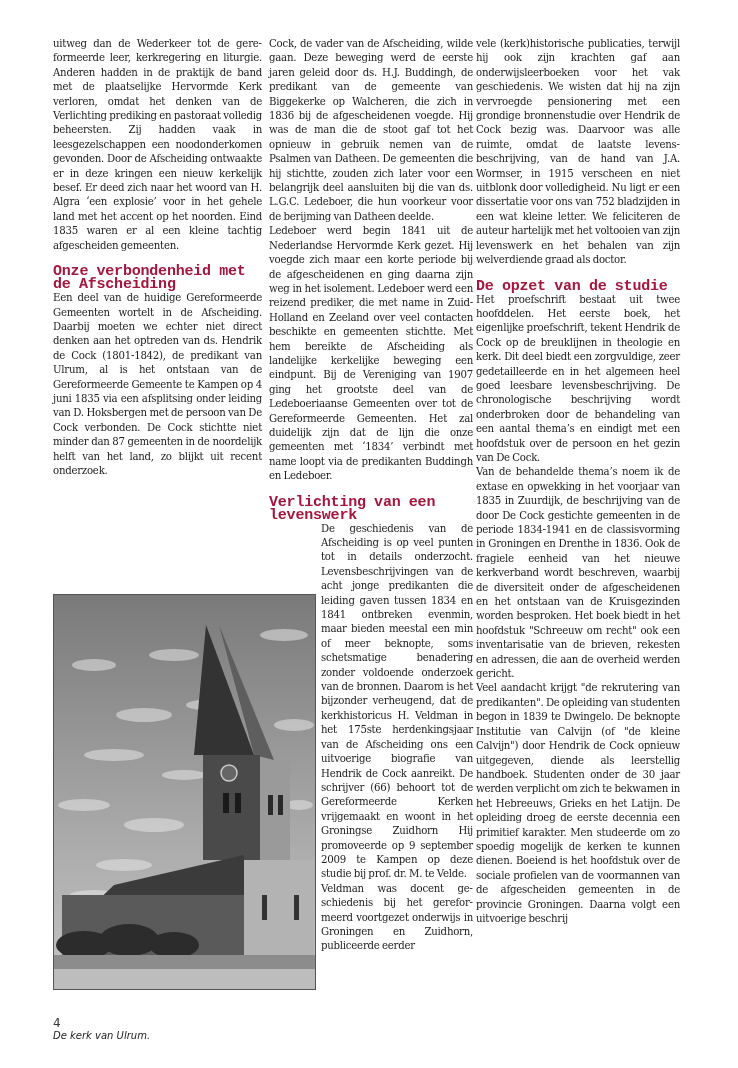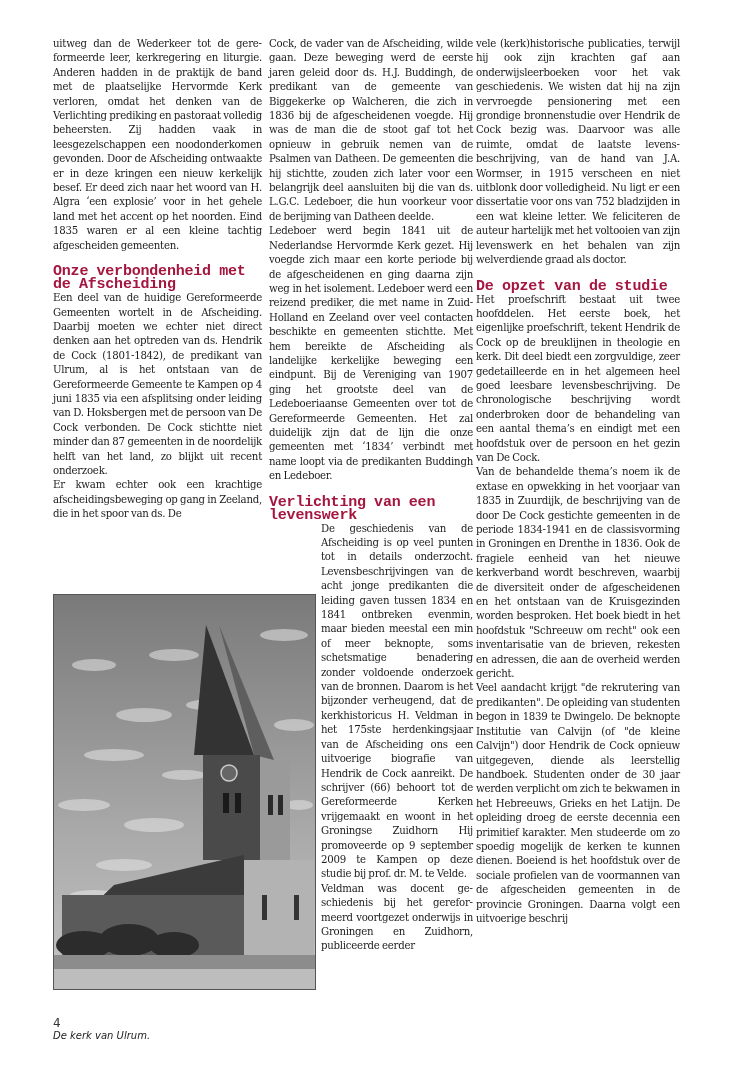--- a/index.html
+++ b/index.html
@@ -19,21 +19,20 @@
 </style>
 </head>
 <body>
 
 <div class="page">
 
   <div class="col col1">
     <p>uitweg dan de Wederkeer tot de gere­formeerde leer, kerkregering en litur­gie. Anderen hadden in de praktijk de band met de plaatselijke Hervormde Kerk verloren, omdat het denken van de Verlichting prediking en pastoraat volledig beheersten. Zij hadden vaak in leesgezelschappen een noodon­derkomen gevonden. Door de Afscheiding ontwaakte er in deze kringen een nieuw kerkelijk besef. Er deed zich naar het woord van H. Algra ‘een explosie’ voor in het gehele land met het accent op het noorden. Eind 1835 waren er al een kleine tachtig afgescheiden gemeenten.</p>
     <h2 class="sec">Onze verbondenheid met de Afscheiding</h2>
     <p>Een deel van de huidige Gerefor­meerde Gemeenten wortelt in de Afscheiding. Daarbij moeten we ech­ter niet direct denken aan het optre­den van ds. Hendrik de Cock (1801-1842), de predikant van Ulrum, al is het ontstaan van de Gereformeerde Gemeente te Kampen op 4 juni 1835 via een afsplitsing onder leiding van D. Hoksbergen met de persoon van De Cock verbonden. De Cock stichtte niet minder dan 87 gemeenten in de noordelijk helft van het land, zo blijkt uit recent onderzoek.</p>
-    <p>Er kwam echter ook een krachtige afscheidingsbeweging op gang in Zeeland, die in het spoor van ds. De</p>
   </div>
 
   <div class="col col2">
     <p>Cock, de vader van de Afscheiding, wilde gaan. Deze beweging werd de eerste jaren geleid door ds. H.J. Bud­dingh, de predikant van de gemeente van Biggekerke op Walcheren, die zich in 1836 bij de afgescheidenen voegde. Hij was de man die de stoot gaf tot het opnieuw in gebruik nemen van de Psalmen van Datheen. De gemeenten die hij stichtte, zouden zich later voor een belangrijk deel aansluiten bij die van ds. L.G.C. Lede­boer, die hun voorkeur voor de berij­ming van Datheen deelde.</p>
     <p>Ledeboer werd begin 1841 uit de Nederlandse Hervormde Kerk gezet. Hij voegde zich maar een korte perio­de bij de afgescheidenen en ging daarna zijn weg in het isolement. Ledeboer werd een reizend prediker, die met name in Zuid-Holland en Zeeland over veel contacten beschik­te en gemeenten stichtte. Met hem bereikte de Afscheiding als landelijke kerkelijke beweging een eindpunt. Bij de Vereniging van 1907 ging het grootste deel van de Ledeboeriaanse Gemeenten over tot de Gereformeer­de Gemeenten. Het zal duidelijk zijn dat de lijn die onze gemeenten met ‘1834’ verbindt met name loopt via de predikanten Buddingh en Ledeboer.</p>
     <h2 class="sec">Verlichting van een levenswerk</h2>
     <div>
       <p><span class="wrapbox" style="margin-top:28px;"></span><span>De geschiedenis van de Afscheiding is op veel punten tot in details onder­zocht. Levensbeschrijvin­gen van de acht jonge pre­dikanten die leiding gaven tussen 1834 en 1841 ont­breken evenmin, maar bie­den meestal een min of meer beknopte, soms schetsmatige benadering zonder voldoende onder­zoek van de bronnen. Daarom is het bijzonder verheugend, dat de kerk­historicus H. Veldman in het 175ste herdenkingsjaar van de Afscheiding ons een uitvoerige biografie van Hendrik de Cock aanreikt. De schrijver (66) behoort tot de Gereformeerde Ker­ken vrijgemaakt en woont in het Groningse Zuidhorn Hij promoveerde op 9 sep­tember 2009 te Kampen op deze studie bij prof. dr. M. te Velde.</span></p>
       <p style="padding-left:52px;"><span>Veldman was docent ge­schiedenis bij het gerefor­meerd voortgezet onder­wijs in Groningen en Zuid­horn, publiceerde eerder</span></p>
     </div>

